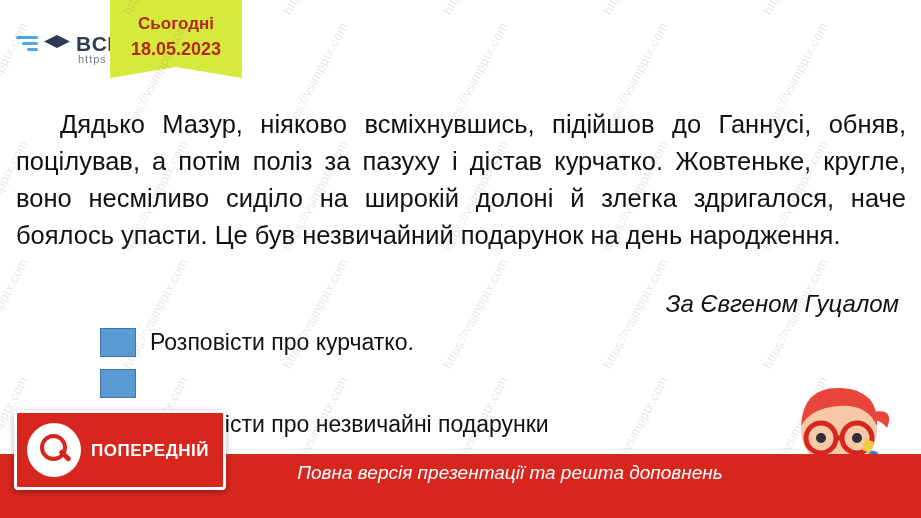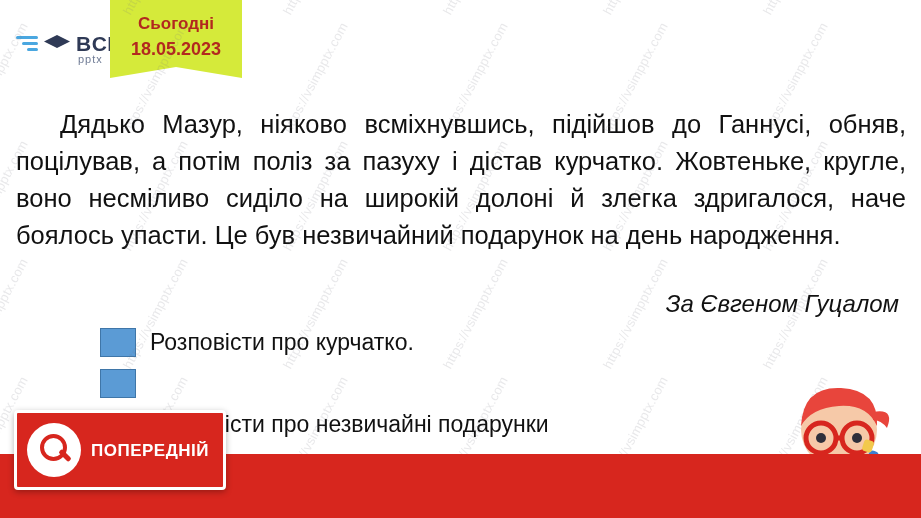--- a/index.html
+++ b/index.html
@@ -320,21 +320,21 @@
     <div class="header-left-white"></div>
 
     <div class="logo">
       <div class="logo-lines">
         <span></span>
           <span></span>
           <span></span>
       </div>
       <div class="logo-cap-shape"></div>
       <div class="logo-text">BCIM</div>
-      <div class="logo-sub">pptx</div>
+      <div class="logo-sub">https</div>
     </div>
 
     <div class="date-badge">
       <div class="d1">Сьогодні</div>
       <div class="d2">18.05.2023</div>
     </div>
   </div>
 
   <div class="left-strip"></div>
 
@@ -370,20 +370,21 @@
     <circle cx="66" cy="70" r="5" fill="#2f2f3a"></circle>
     <circle cx="102" cy="70" r="5" fill="#2f2f3a"></circle>
     <path d="M72 92 Q84 102 96 92" fill="none" stroke="#c8826a" stroke-width="4" stroke-linecap="round"></path>
     <rect x="108" y="82" width="10" height="44" rx="4" fill="#3c7fd0" transform="rotate(18 113 104)"></rect>
     <rect x="108" y="72" width="10" height="12" rx="3" fill="#f2c94c" transform="rotate(18 113 78)"></rect>
     <path d="M120 130 l8 10 l-12 2 z" fill="#f6c9a8"></path>
   </svg>
 
   <div class="footer">
     <div class="footer-text">
+      <div>Повна версія презентації та решта доповнень</div>
     </div>
   </div>
 
   <div class="preview-btn">
     <div class="preview-circle">
       <div class="mag"></div>
       <div class="mag-handle"></div>
     </div>
     <div class="preview-label">
       <div>ПОПЕРЕДНІЙ</div>

